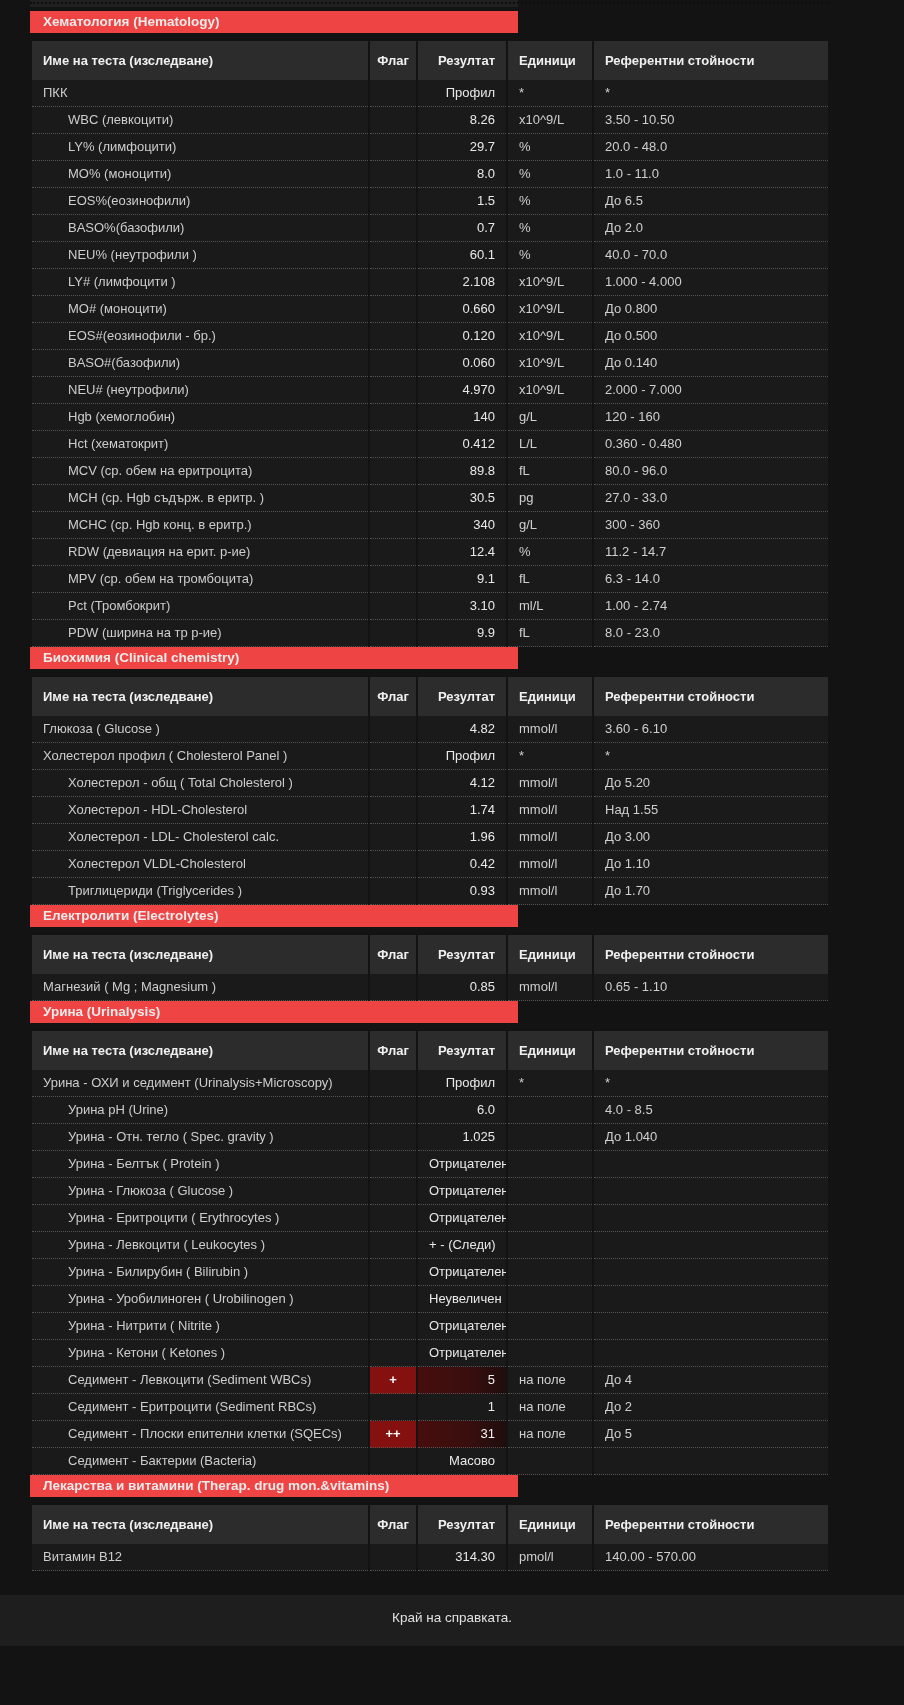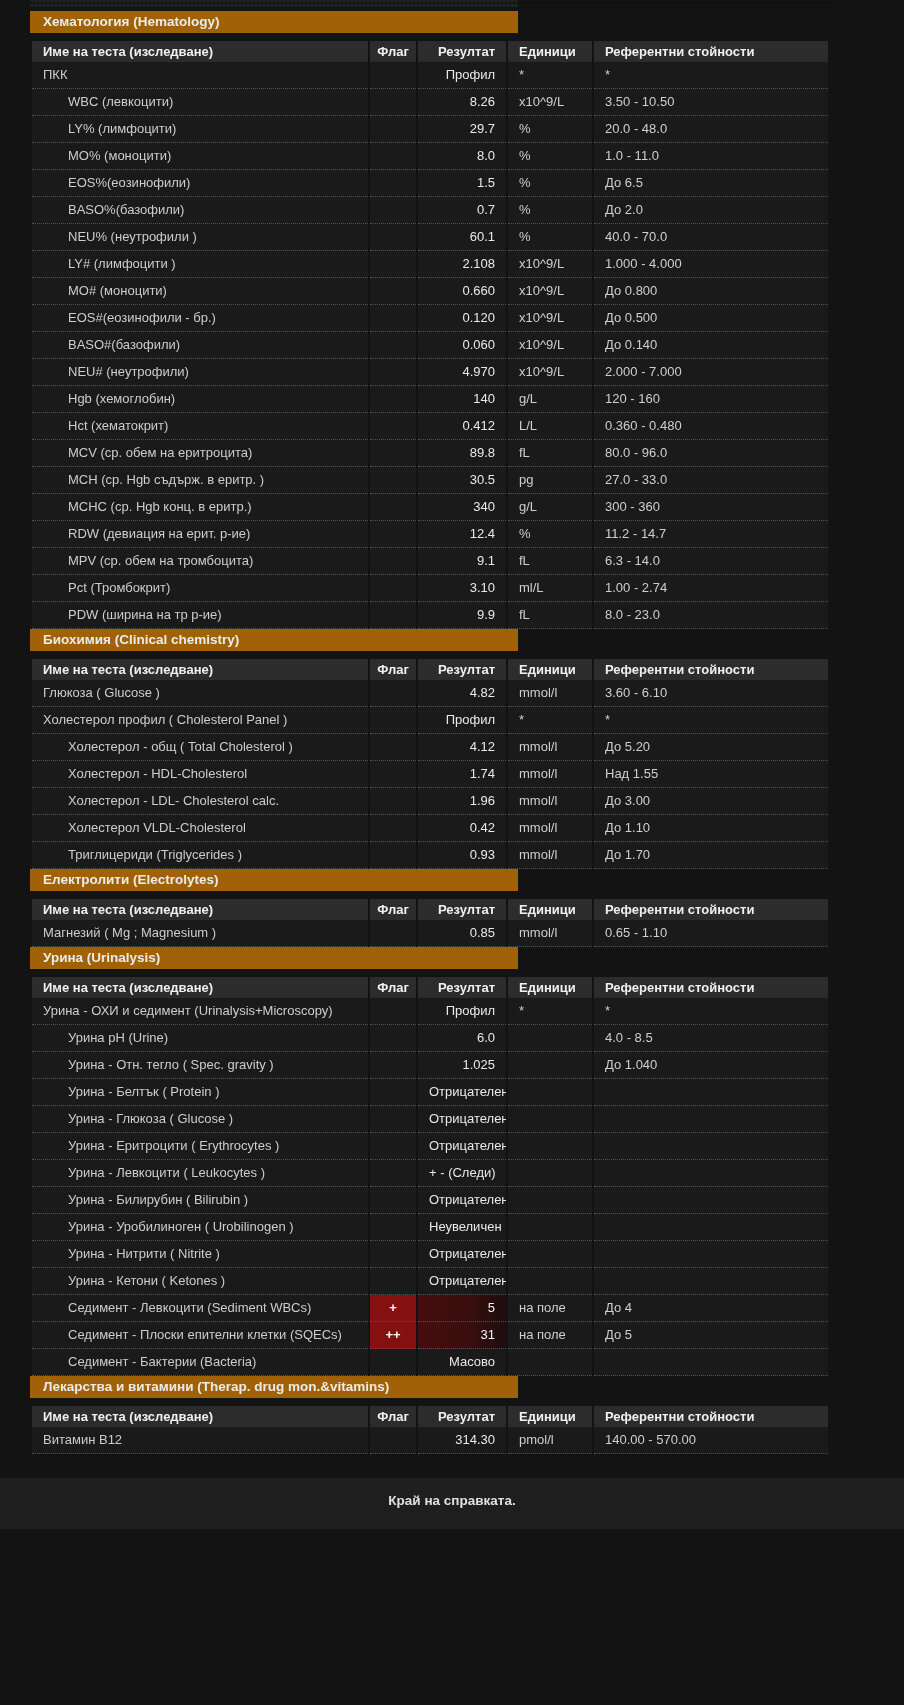--- a/index.html
+++ b/index.html
@@ -11,33 +11,33 @@
   .content { width:800px; margin-left:30px; }
 
   
   .top-remnant { position:relative; width:800px; height:7px; }
   .top-remnant .band { position:absolute; left:0; top:0; width:488px; height:7px; background:#202020; }
   .top-remnant .dots { position:absolute; left:0; top:2px; width:800px; border-top:2px dotted #0d0d0d; }
 
   .section { }
   .section.first { margin-top:4px; }
   .section-title {
-    width:462px; background:#a16207; color:#ebebeb;
+    width:462px; background:#ef4444; color:#ebebeb;
     font-size:13.5px; font-weight:700; line-height:14px;
     padding:4px 13px; margin-bottom:8px; white-space:nowrap;
   }
   table.results-table {
     width:800px; table-layout:fixed;
     border-collapse:separate; border-spacing:2px 0;
   }
   col.c-name { width:336px; } col.c-flag { width:46px; }
   col.c-result { width:88px; } col.c-units { width:84px; }
   th {
     background:#2c2c2c; color:#f0f0f0; font-size:13px; font-weight:700;
-    text-align:left; padding:3px 11px; line-height:15px; white-space:nowrap;
+    text-align:left; padding:12px 11px; line-height:15px; white-space:nowrap;
     overflow:hidden;
   }
   th.col-flag { text-align:center; padding:3px 2px; }
   th.col-result { text-align:right; }
   td {
     background:#1a1a1a; color:#d2d2d2; font-size:13px; line-height:15px;
     padding:5px 11px 6px 11px; border-bottom:1px dotted #545454;
     white-space:nowrap; overflow:hidden;
   }
   td.cell-name { color:#cdcdcd; }
@@ -51,21 +51,21 @@
   tr.flagged td.cell-result {
     background:linear-gradient(to right, #470d0d 0%, #3a0e0e 55%, #1f0d0d 100%);
     color:#f2f2f2;
   }
 
   .footer {
     margin-top:24px; width:904px; background:#1e1e1e;
     min-height:51px; box-sizing:border-box; padding-top:15px;
   }
   .footer-text {
-    text-align:center; color:#e0e0e0; font-size:13.5px; font-weight:700;
+    text-align:center; color:#e0e0e0; font-size:13.5px; font-weight:400;
   }
 </style>
 </head>
 <body>
 
 <div class="content">
   <div class="top-remnant">
     <div class="band"></div>
     <div class="dots"></div>
   </div>
@@ -482,20 +482,27 @@
   </tr>
 
   <tr class="flagged">
     <td class="cell-name indent">Седимент - Левкоцити (Sediment WBCs)</td>
     <td class="cell-flag">+</td>
     <td class="cell-result">5</td>
     <td class="cell-units">на поле</td>
     <td class="cell-ref">До 4</td>
   </tr>
 
+  <tr>
+    <td class="cell-name indent">Седимент - Еритроцити (Sediment RBCs)</td>
+    <td class="cell-flag"></td>
+    <td class="cell-result">1</td>
+    <td class="cell-units">на поле</td>
+    <td class="cell-ref">До 2</td>
+  </tr>
 
   <tr class="flagged">
     <td class="cell-name indent">Седимент - Плоски епителни клетки (SQECs)</td>
     <td class="cell-flag">++</td>
     <td class="cell-result">31</td>
     <td class="cell-units">на поле</td>
     <td class="cell-ref">До 5</td>
   </tr>
 
   <tr>

